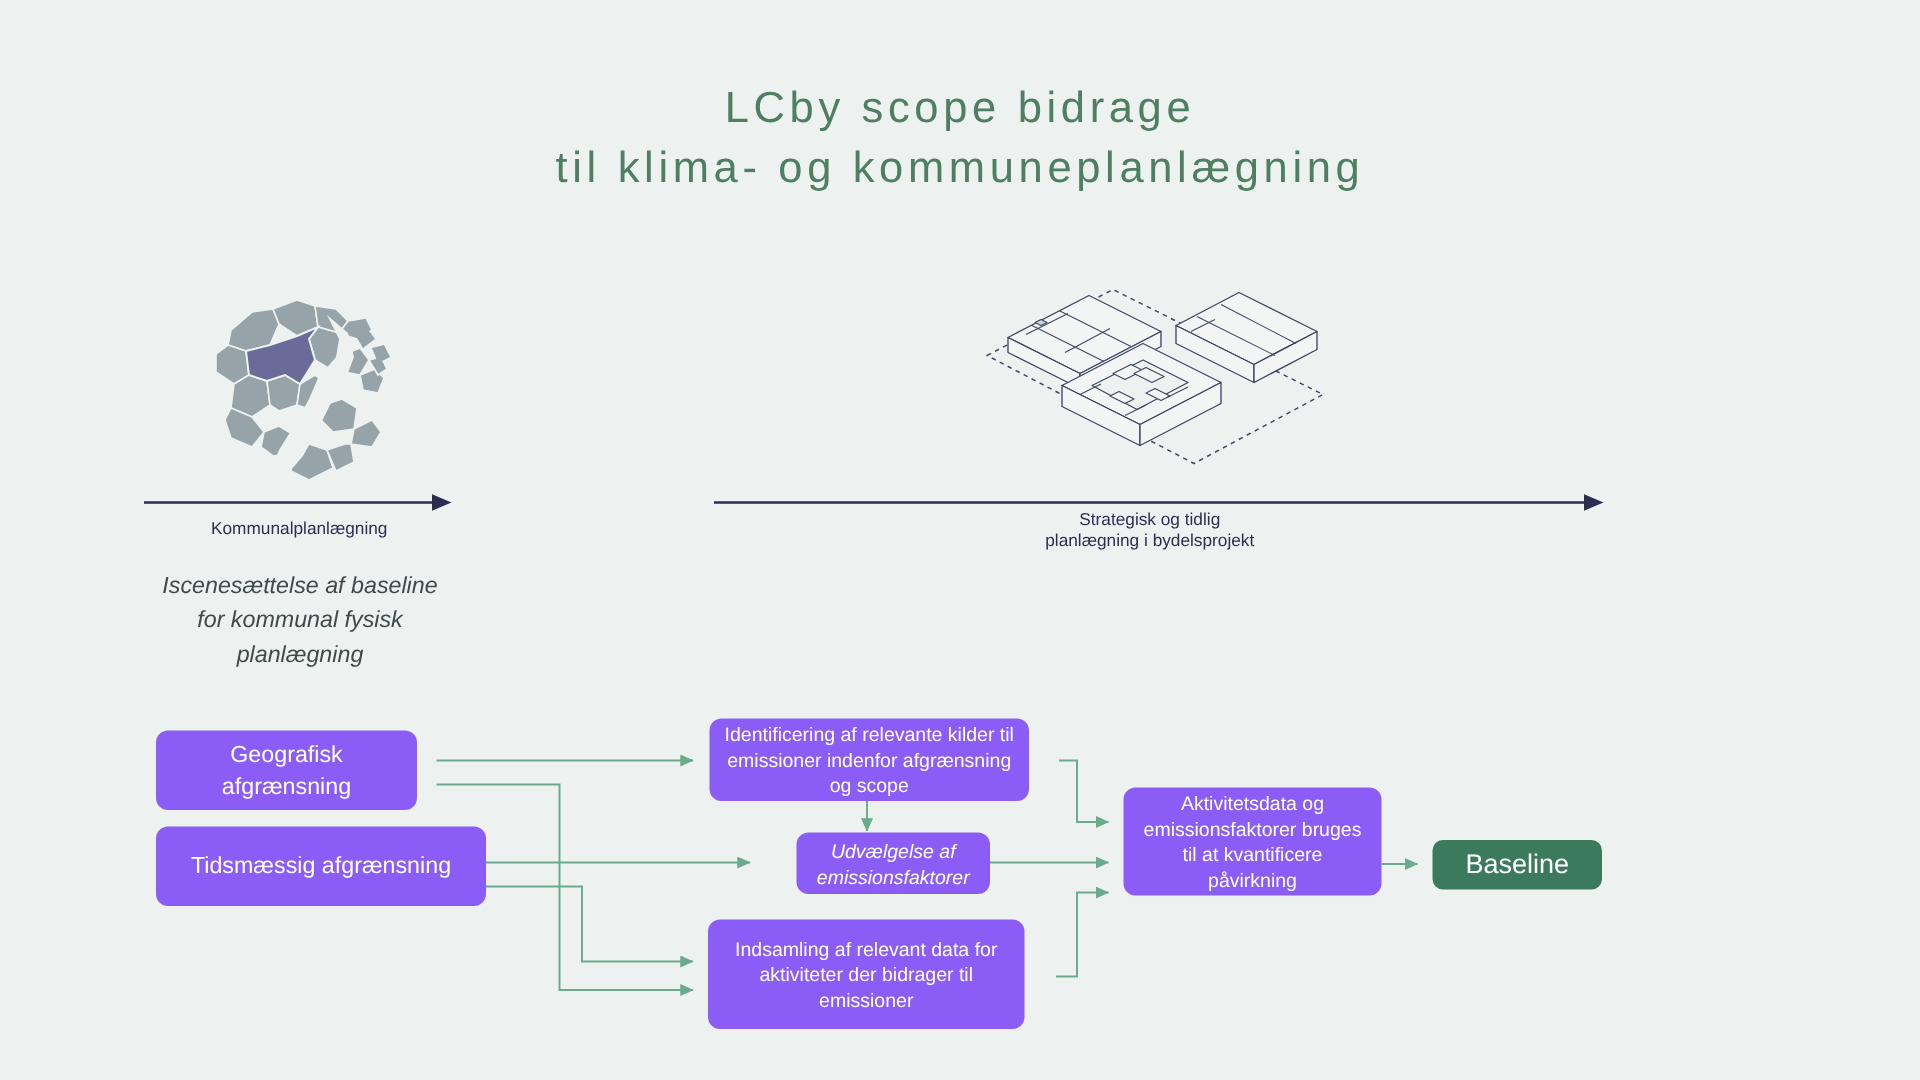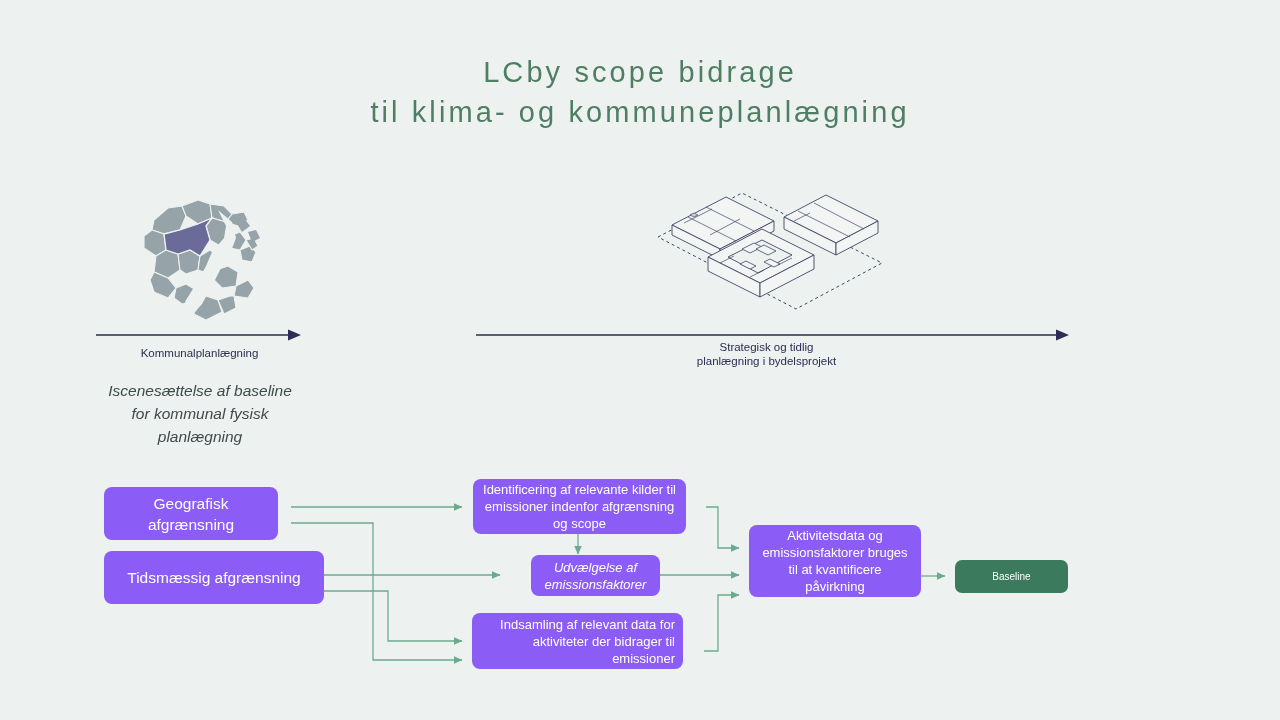--- a/index.html
+++ b/index.html
@@ -106,21 +106,21 @@
     font-size: 13px;
     line-height: 17px;
     padding: 4px 8px;
   }
   .node.big-label {
     font-size: 15.5px;
     line-height: 21px;
   }
   .node.baseline {
     background: #3c7a5e;
-    font-size: 10px;
+    font-size: 18px;
     border-radius: 7px;
   }
 </style>
 </head>
 <body>
 
 <div class="slide">
 
   <div class="title">LCby scope bidrage
 til klima- og kommuneplanlægning</div>
@@ -267,21 +267,21 @@
     <div class="node big-label" style="left:104px; top:96px; width:220px; height:53px;">Tidsmæssig
 afgrænsning</div>
 
     <div class="node" style="left:473px; top:24px; width:213px; height:55px;">Identificering af relevante
 kilder til emissioner indenfor
 afgrænsning og scope</div>
 
     <div class="node" style="left:531px; top:100px; width:129px; height:41px;font-style:italic;">Udvælgelse af
 emissionsfaktorer</div>
 
-    <div class="node" style="left:472px; top:158px; width:211px; height:56px;text-align:right;">Indsamling af relevant data for
+    <div class="node" style="left:472px; top:158px; width:211px; height:73px;">Indsamling af relevant data for
 aktiviteter der bidrager til
 emissioner</div>
 
     <div class="node" style="left:749px; top:70px; width:172px; height:72px;">Aktivitetsdata og
 emissionsfaktorer
 bruges til at kvantificere
 påvirkning</div>
 
     <div class="node baseline" style="left:955px; top:105px; width:113px; height:33px;">Baseline</div>
   </div>

